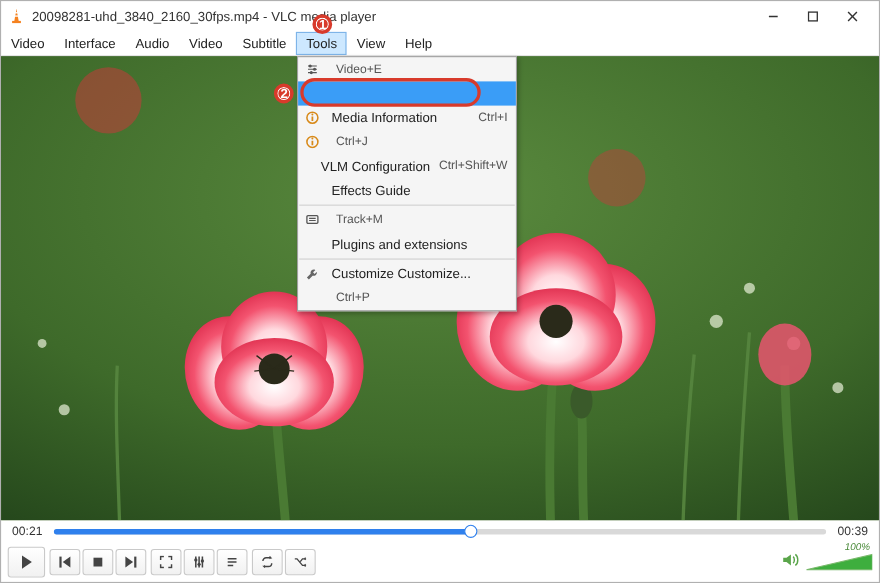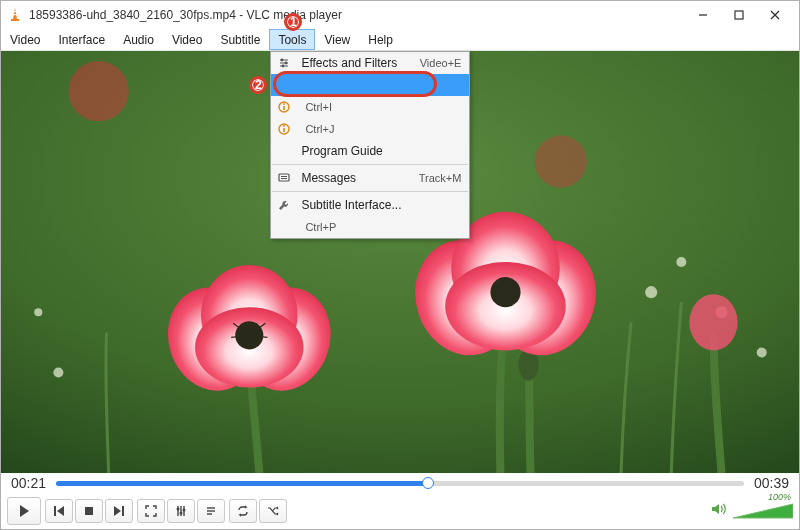--- a/index.html
+++ b/index.html
@@ -28,21 +28,21 @@
   .dropdown .row.hl { background:#3a9df7; }
   .dropdown .row.hl .lbl, .dropdown .row.hl .sc, .dropdown .row.hl .dico { color:#fff; }
   .anno-circle { position:absolute; border:3px solid #d83a2b; border-radius:50%; display:flex; align-items:center; justify-content:center; font-size:12px; font-weight:bold; color:#fff; background:#d83a2b; box-shadow:0 0 0 1px #fff inset; }
   .anno-ellipse { position:absolute; border:3px solid #d83a2b; border-radius:50%/100%; border-radius:14px; }
 
   
   .video { flex:1; position:relative; overflow:hidden; background:linear-gradient(180deg,#2a4a1e,#456b2d); }
   .video svg { width:100%; height:100%; display:block; }
 
   
-  .seekbar-row { height:20px; display:flex; align-items:center; padding:0 10px; gap:10px; font-size:14px; color:#333; }
+  .seekbar-row { height:20px; display:flex; align-items:center; padding:0 10px; gap:10px; font-size:11px; color:#333; }
   .seekbar { flex:1; height:8px; position:relative; }
   .seek-track { position:absolute; left:0; right:0; top:2px; height:5px; background:#d9d9d9; border-radius:3px; }
   .seek-fill { position:absolute; left:0; top:2px; height:5px; background:#2f80ed; border-radius:3px; width:54%; }
   .seek-thumb { position:absolute; top:-2px; width:12px; height:12px; background:#fff; border:1px solid #2f80ed; border-radius:50%; left:calc(54% - 6px); }
 
   
   .controls { height:36px; display:flex; align-items:center; padding:0 6px; gap:4px; }
   .cbtn { width:28px; height:24px; border:1px solid #c9c9c9; border-radius:3px; background:linear-gradient(#fff,#f1f1f1); display:flex; align-items:center; justify-content:center; color:#444; }
   .cbtn.play { width:34px; height:28px; }
   .cgroup { display:flex; gap:2px; }
@@ -59,21 +59,21 @@
   <div class="titlebar">
     <span class="app-icon">
       <svg viewBox="0 0 16 16">
           <path d="M8 1 L10 12 H6 Z" fill="#f58220"></path>
           <rect x="4" y="12" width="8" height="2" fill="#f58220"></rect>
           <rect x="6.4" y="4" width="3.2" height="1.2" fill="#fff"></rect>
           <rect x="5.8" y="7" width="4.4" height="1.2" fill="#fff"></rect>
         </svg>
     </span>
     <span class="title">
-      <span>18593386-uhd_3840_2160_30fps.mp4</span><span> - </span><span>VLC media player</span>
+      <span>20098281-uhd_3840_2160_30fps.mp4</span><span> - </span><span>VLC media player</span>
     </span>
     <div class="win-btn">
         <svg width="10" height="10">
           <line x1="1" y1="5" x2="9" y2="5" stroke="#333" stroke-width="1.3"></line>
         </svg>
       </div>
     <div class="win-btn">
         <svg width="10" height="10">
           <rect x="1" y="1" width="8" height="8" fill="none" stroke="#333" stroke-width="1.2"></rect>
         </svg>
@@ -114,77 +114,86 @@
           <span class="dico">
               <svg width="12" height="12">
                 <line x1="2" y1="3" x2="10" y2="3" stroke="#555"></line>
                 <line x1="2" y1="6" x2="10" y2="6" stroke="#555"></line>
                 <line x1="2" y1="9" x2="10" y2="9" stroke="#555"></line>
                 <circle cx="4" cy="3" r="1.4" fill="#555"></circle>
                 <circle cx="8" cy="6" r="1.4" fill="#555"></circle>
                 <circle cx="5" cy="9" r="1.4" fill="#555"></circle>
               </svg>
             </span>
-          <span class="lbl">Effects and Filters</span>
           <span class="sc">Video+E</span>
         </div>
         <div class="row hl" style="position:relative;">
           <span class="dico"></span>
           <span class="sc"></span>
 
           <div class="anno-circle" style="width:18px;height:18px;left:-22px;top:2px;">
               <span>2</span>
             </div>
           <div class="anno-ellipse" style="left:2px; top:-3px; width:164px; height:26px;"></div>
         </div>
         <div class="row">
           <span class="dico">
               <svg width="12" height="12">
                 <circle cx="6" cy="6" r="5" fill="none" stroke="#d88a1a" stroke-width="1.4"></circle>
                 <line x1="6" y1="5" x2="6" y2="9" stroke="#d88a1a" stroke-width="1.6"></line>
                 <circle cx="6" cy="3" r="0.9" fill="#d88a1a"></circle>
               </svg>
             </span>
+          <span class="lbl">Media Information</span>
           <span class="sc">Ctrl+I</span>
         </div>
         <div class="row">
           <span class="dico">
               <svg width="12" height="12">
                 <circle cx="6" cy="6" r="5" fill="none" stroke="#d88a1a" stroke-width="1.4"></circle>
                 <line x1="6" y1="5" x2="6" y2="9" stroke="#d88a1a" stroke-width="1.6"></line>
                 <circle cx="6" cy="3" r="0.9" fill="#d88a1a"></circle>
               </svg>
             </span>
           <span class="sc">Ctrl+J</span>
         </div>
         <div class="row">
           <span class="dico"></span>
-          <span class="lbl">Program Guide</span>
+          <span class="lbl">VLM Configuration</span>
+          <span class="sc">Ctrl+Shift+W</span>
+        </div>
+        <div class="row">
+          <span class="dico"></span>
+          <span class="lbl">Effects Guide</span>
           <span class="sc"></span>
         </div>
         <div class="sep"></div>
         <div class="row">
           <span class="dico">
               <svg width="12" height="12">
                 <rect x="1" y="2" width="10" height="7" rx="1" fill="none" stroke="#555" stroke-width="1.2"></rect>
                 <line x1="3" y1="4.5" x2="9" y2="4.5" stroke="#555"></line>
                 <line x1="3" y1="6.5" x2="9" y2="6.5" stroke="#555"></line>
               </svg>
             </span>
-          <span class="lbl">Messages</span>
           <span class="sc">Track+M</span>
         </div>
+        <div class="row">
+          <span class="dico"></span>
+          <span class="lbl">Plugins and extensions</span>
+          <span class="sc"></span>
+        </div>
         <div class="sep"></div>
         <div class="row">
           <span class="dico">
               <svg width="12" height="12">
                 <path d="M8 2a3 3 0 0 0-3.6 3.8L1 9.2l1.8 1.8 3.4-3.4A3 3 0 0 0 10 4l-2 2-1.4-1.4 2-2z" fill="#666"></path>
               </svg>
             </span>
-          <span class="lbl">Subtitle Interface...</span>
+          <span class="lbl">Customize Customize...</span>
           <span class="sc"></span>
         </div>
         <div class="row">
           <span class="dico"></span>
           <span class="sc">Ctrl+P</span>
         </div>
       </div>
     </div>
     <div class="menuitem">
         <span>View</span>

